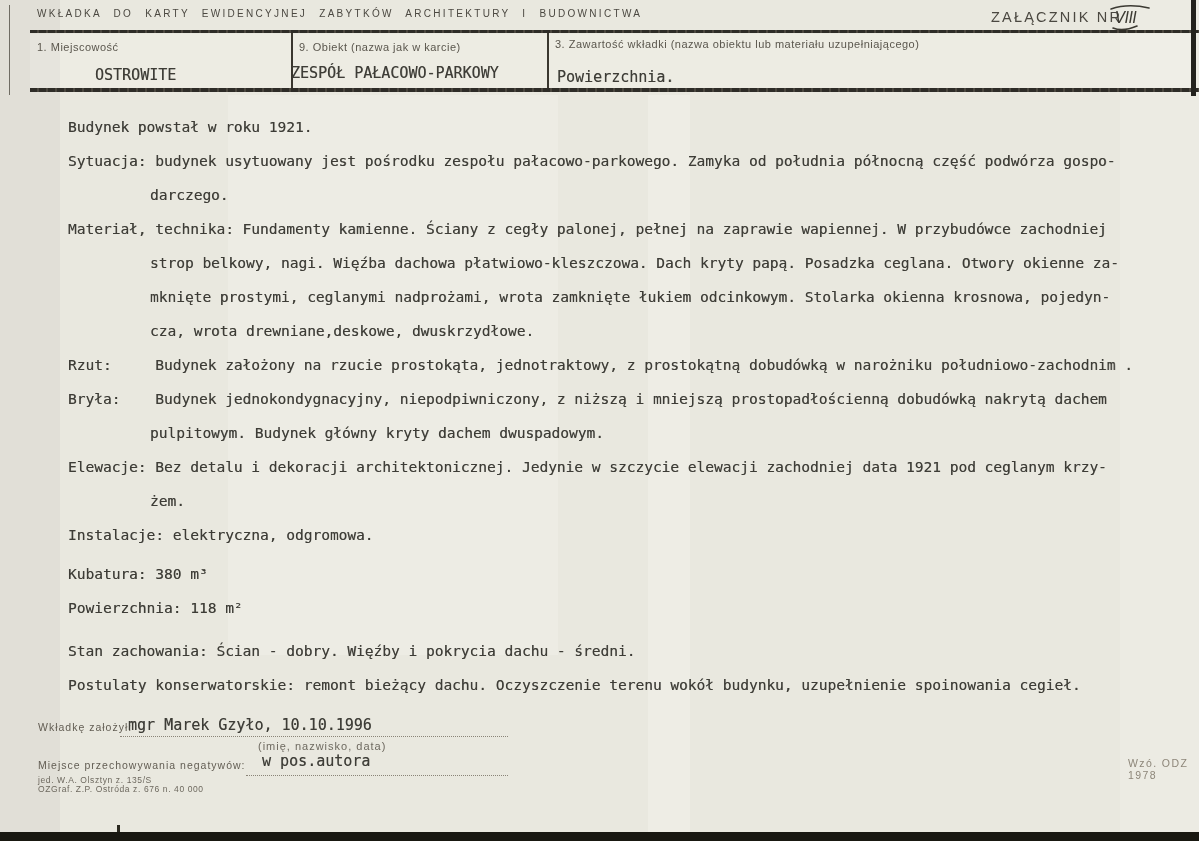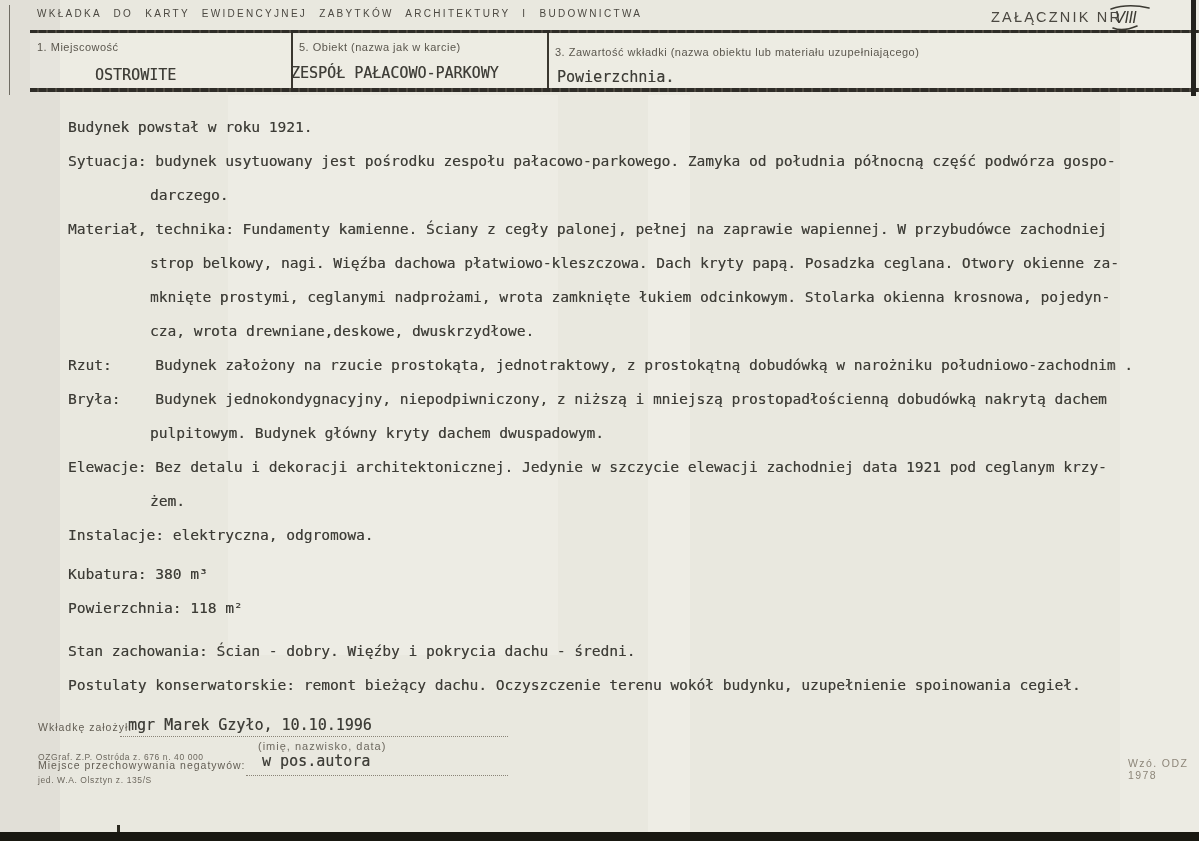--- a/index.html
+++ b/index.html
@@ -33,21 +33,21 @@
   .vrule.v1{left:291px;}
   .vrule.v2{left:547px;}
   .scan-edge-left{position:absolute;left:9px;top:5px;width:1px;height:90px;background:rgba(62,59,50,.7);}
   .scan-edge-right{position:absolute;left:1191px;top:0;width:5px;height:96px;background:#23221d;}
   .scan-edge-bottom{position:absolute;left:0;top:832px;width:1199px;height:9px;background:#191811;}
   .scan-mark{position:absolute;left:117px;top:825px;width:3px;height:7px;background:#2a281f;}
 
   .field-label{position:absolute;font-size:11px;color:#5a564d;letter-spacing:.5px;}
   .fl1{left:37px;top:41px;}
   .fl2{left:299px;top:41px;}
-  .fl3{left:555px;top:46px;}
+  .fl3{left:555px;top:38px;}
 
   
   .typed{font-family:"DejaVu Sans Mono","Liberation Mono",monospace;color:#3d3c36;
          text-shadow:.3px 0 0 rgba(61,60,54,.55);white-space:pre;}
   .field-value{position:absolute;font-size:15px;}
   .fv1{left:95px;top:66px;}
   .fv2{left:291px;top:64px;}
   .fv3{left:557px;top:68px;}
 
   .line{position:absolute;font-size:14.5px;line-height:16px;text-align:center;}
@@ -58,21 +58,21 @@
   .foot-label{position:absolute;font-size:10.5px;color:#625d53;letter-spacing:1px;}
   .dotted{position:absolute;border-bottom:1.5px dotted #8a8478;}
   .dot1{left:120px;top:716px;width:388px;height:20px;}
   .dot2{left:246px;top:755px;width:262px;height:20px;}
   .foot-typed{position:absolute;font-size:15px;}
   .founder-value{left:128px;top:716px;}
   .negatives-value{left:262px;top:752px;}
   .foot-hint{position:absolute;left:258px;top:740px;font-size:11px;color:#6e6a60;letter-spacing:1px;}
   .tiny-print{position:absolute;font-size:8.5px;color:#6d6architecture85e;color:#6d685e;letter-spacing:.6px;}
   .tp1{left:38px;top:775px;}
-  .tp2{left:38px;top:752px;}
+  .tp2{left:38px;top:784px;}
   .form-code{position:absolute;left:1086px;top:757px;font-size:10.5px;color:#8d8679;letter-spacing:1.4px;margin-left:42px;}
 </style>
 </head>
 <body>
 
 <div class="band b1"></div>
 <div class="band b2"></div>
 <div class="band b3"></div>
 <div class="band b4"></div>
 <div class="band b5"></div>
@@ -86,21 +86,21 @@
 </svg>
 
 <div class="hrule top"></div>
 <div class="hrule mid"></div>
 <div class="vrule v1"></div>
 <div class="vrule v2"></div>
 <div class="scan-edge-left"></div>
 <div class="scan-edge-right"></div>
 
 <div class="field-label fl1 print">1. Miejscowość</div>
-<div class="field-label fl2 print">5. Obiekt (nazwa jak w karcie)</div>
+<div class="field-label fl2 print">9. Obiekt (nazwa jak w karcie)</div>
 <div class="field-label fl3 print">3. Zawartość wkładki (nazwa obiektu lub materiału uzupełniającego)</div>
 <div class="field-value fv1 typed">OSTROWITE</div>
 <div class="field-value fv2 typed">ZESPÓŁ PAŁACOWO-PARKOWY</div>
 <div class="field-value fv3 typed">Powierzchnia.</div>
 
 <div class="line typed ind0" style="top:119px">Budynek powstał w roku 1921.</div>
 <div class="line typed ind0" style="top:153px">Sytuacja: budynek usytuowany jest pośrodku zespołu pałacowo-parkowego. Zamyka od południa północną część podwórza gospo-</div>
 <div class="line typed ind1" style="top:187px">darczego.</div>
 <div class="line typed ind0" style="top:221px">Materiał, technika: Fundamenty kamienne. Ściany z cegły palonej, pełnej na zaprawie wapiennej. W przybudówce zachodniej</div>
 <div class="line typed ind1" style="top:255px">strop belkowy, nagi. Więźba dachowa płatwiowo-kleszczowa. Dach kryty papą. Posadzka ceglana. Otwory okienne za-</div>

